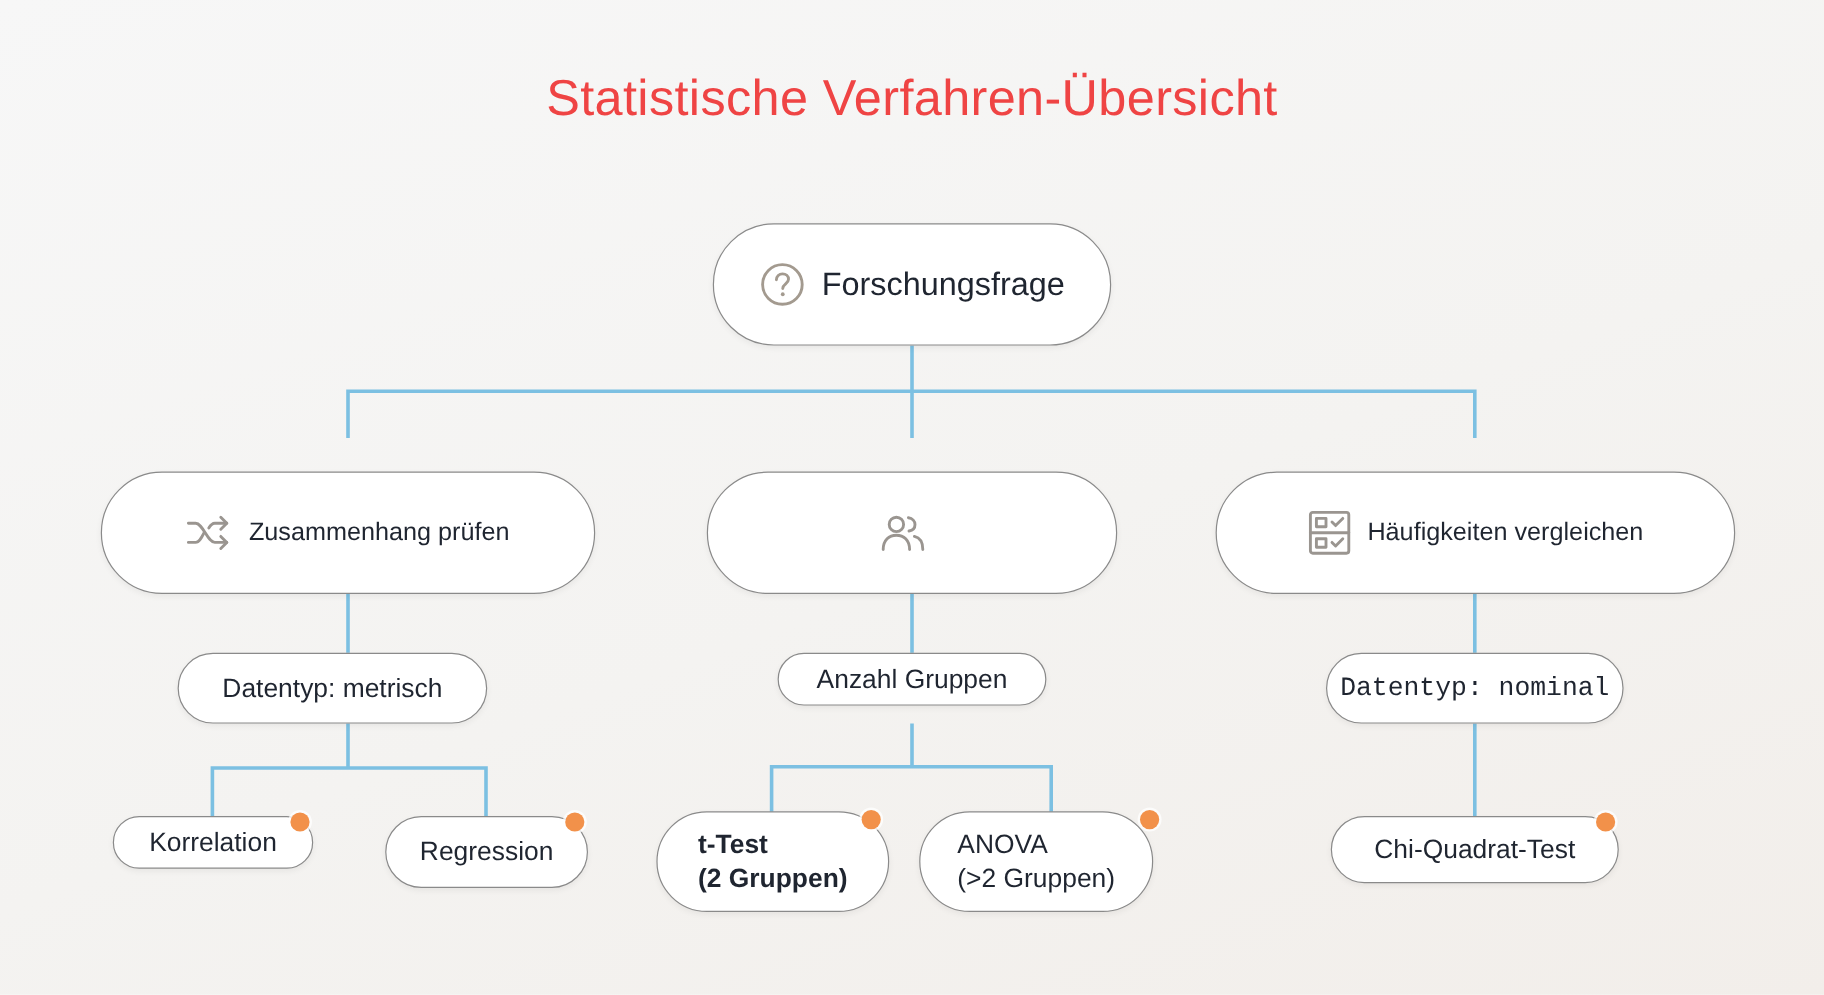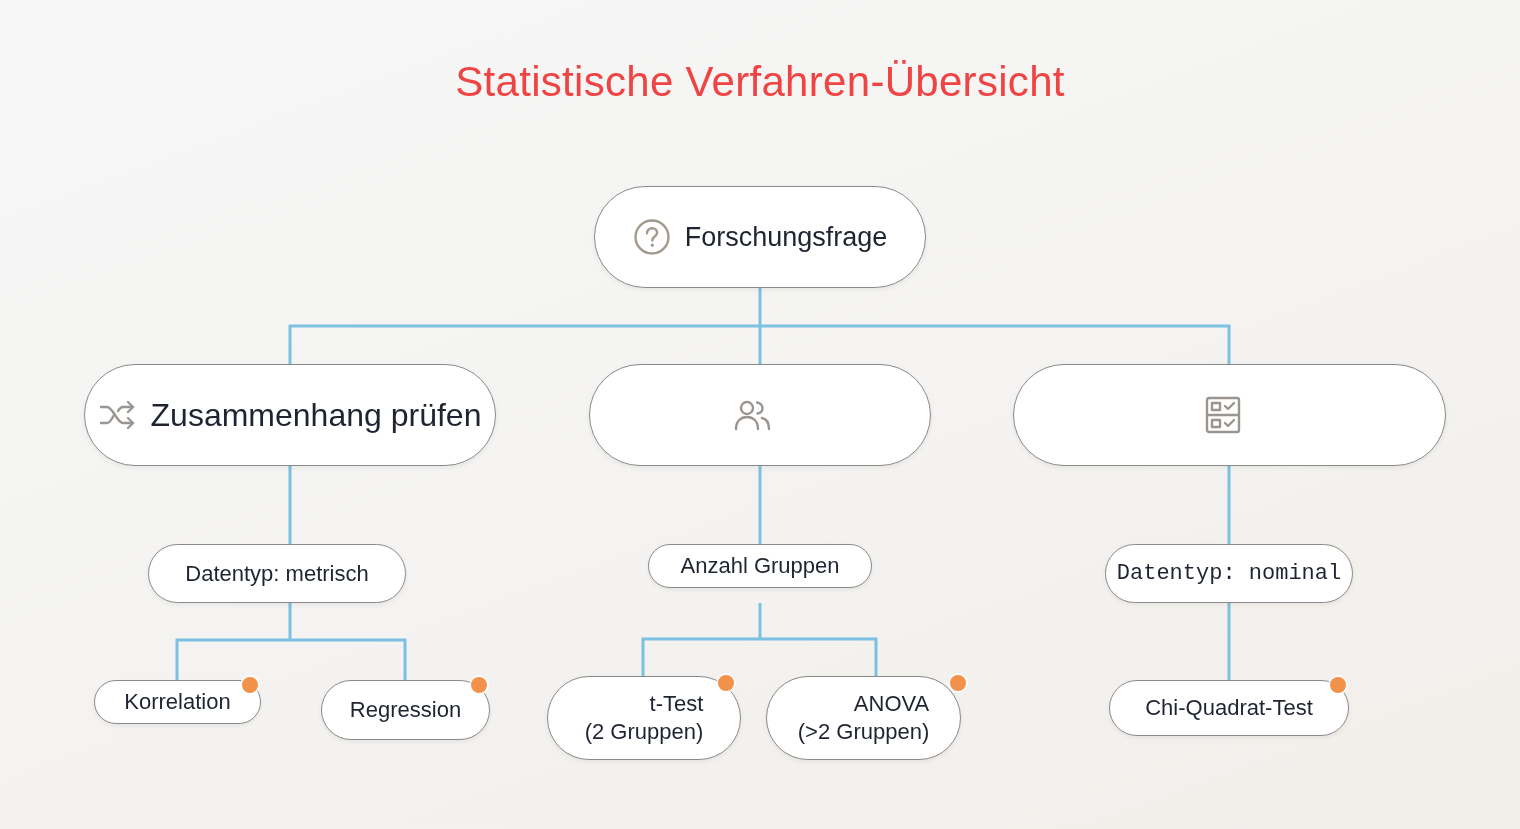--- a/index.html
+++ b/index.html
@@ -24,34 +24,34 @@
       width: 1520px; height: 829px;
       pointer-events: none;
     }
     .node {
       position: absolute;
       background: #ffffff;
       border: 1.6px solid #8a8a8a;
       display: flex;
       align-items: center;
       justify-content: center;
-      text-align: right;
+      text-align: left;
       color: #1f2530;
       box-shadow: 0 2px 5px rgba(0,0,0,0.06);
     }
     .node.pill { border-radius: 999px; }
     .node .label { white-space: nowrap; }
     .node .icon {
       display: inline-flex;
       align-items: center;
       justify-content: center;
       margin-right: 14px;
     }
     .node.lvl0 { font-size: 27px; }
-    .node.lvl1 { font-size: 32px; }
+    .node.lvl1 { font-size: 21px; margin-top: 29px; }
     .node.lvl2 { font-size: 22px; }
     .node.lvl3 { font-size: 22px; line-height: 28px; }
     .node.lvl3 .label { white-space: pre-line; }
     .dot {
       position: absolute;
       width: 16px; height: 16px;
       border-radius: 50%;
       background: #f2914a;
       box-shadow: 0 0 0 2px rgba(255,255,255,0.75);
     }
@@ -123,20 +123,21 @@
       <g fill="none" stroke="#9a9590" stroke-width="2.4" stroke-linejoin="round" stroke-linecap="round">
         <rect x="2" y="2" width="32" height="34" rx="2"></rect>
         <path d="M2 19 H34"></path>
         <rect x="7" y="7" width="8" height="7"></rect>
         <rect x="7" y="24" width="8" height="7"></rect>
         <path d="M20 10 L23 13 L29 7"></path>
         <path d="M20 27 L23 30 L29 24"></path>
       </g>
     </svg>
   </span>
+  <span class="label">Häufigkeiten vergleichen</span>
 </div>
 
 <div class="node pill lvl2" style="left:148px; top:544px; width:258px; height:59px;">
   <span class="label">Datentyp: metrisch</span>
 </div>
 
 <div class="node pill lvl2" style="left:648px; top:544px; width:224px; height:44px;">
   <span class="label">Anzahl Gruppen</span>
 </div>
 
@@ -147,21 +148,21 @@
 <div class="node pill lvl3" style="left:94px; top:680px; width:167px; height:44px;">
   <span class="label">Korrelation</span>
 </div>
 <div class="dot" style="left:242px; top:677px;"></div>
 
 <div class="node pill lvl3" style="left:321px; top:680px; width:169px; height:60px;">
   <span class="label">Regression</span>
 </div>
 <div class="dot" style="left:471px; top:677px;"></div>
 
-<div class="node pill lvl3" style="left:547px; top:676px; width:194px; height:84px; border-radius:42px;">
+<div class="node pill lvl3" style="left:547px; top:676px; width:194px; height:84px; border-radius:42px;font-weight:bold;">
   <span class="label">t-Test
 (2 Gruppen)</span>
 </div>
 <div class="dot" style="left:718px; top:675px;"></div>
 
 <div class="node pill lvl3" style="left:766px; top:676px; width:195px; height:84px; border-radius:42px;">
   <span class="label">ANOVA
 (&gt;2 Gruppen)</span>
 </div>
 <div class="dot" style="left:950px; top:675px;"></div>

